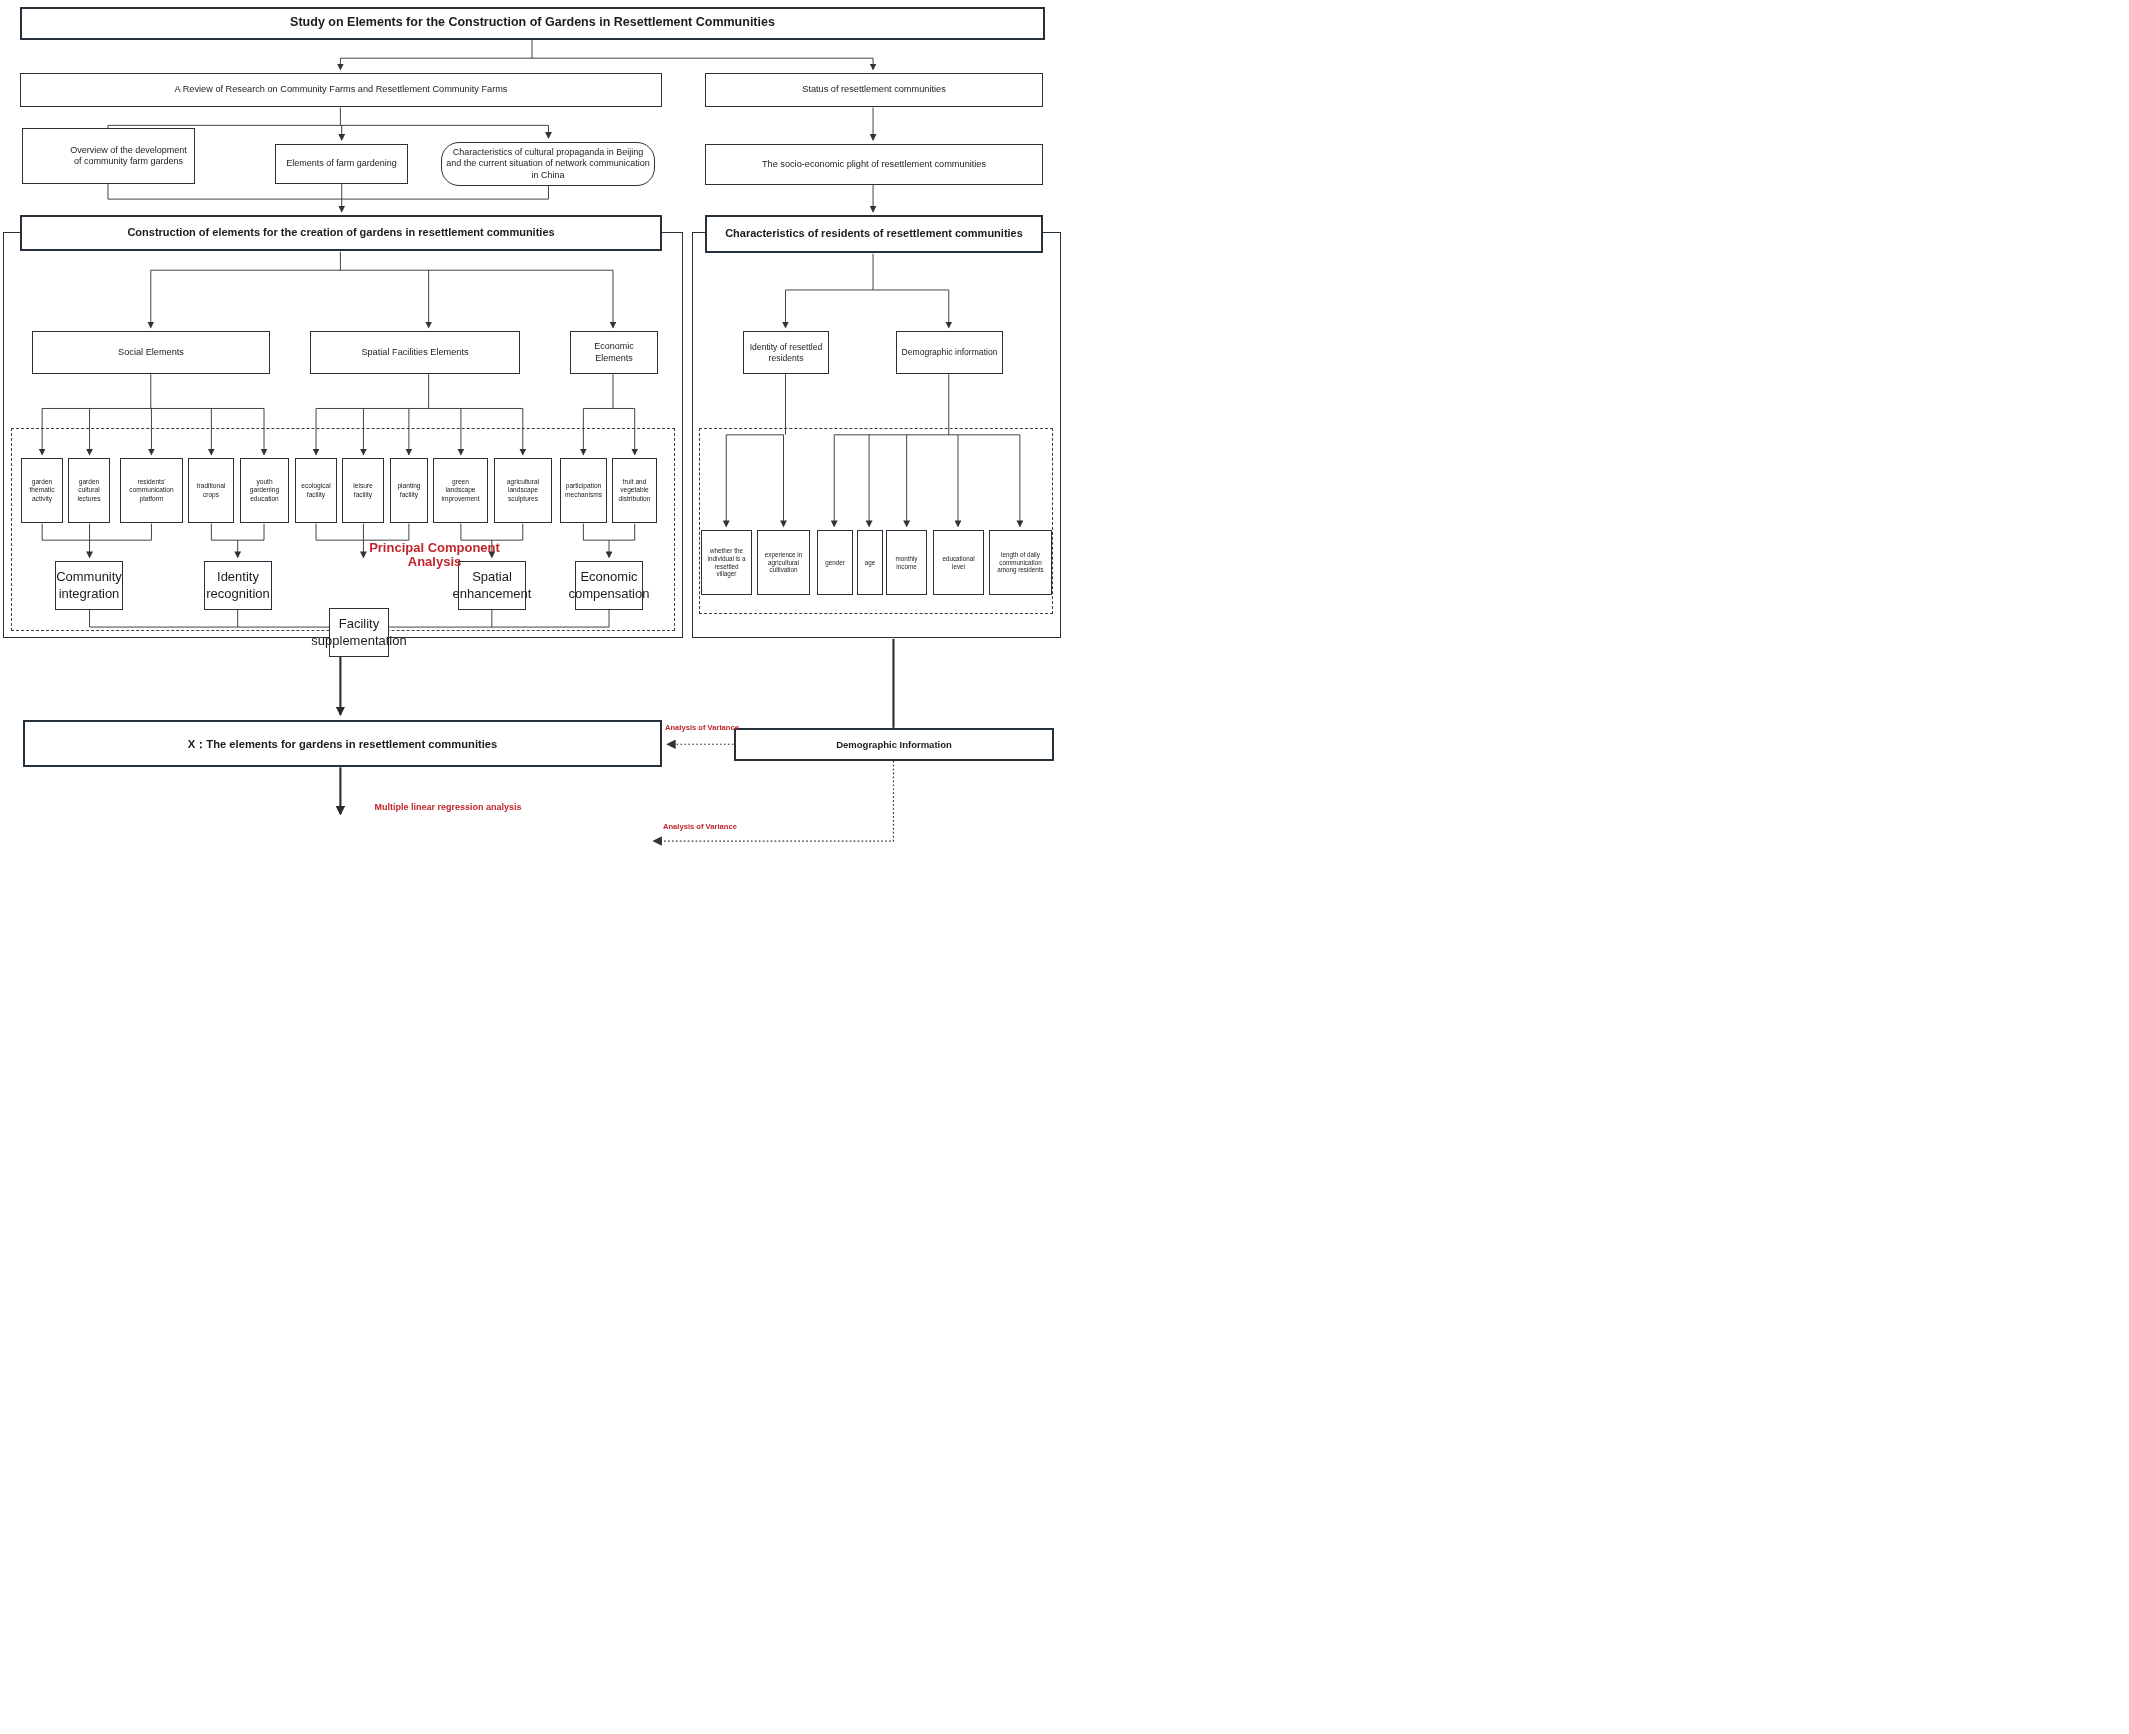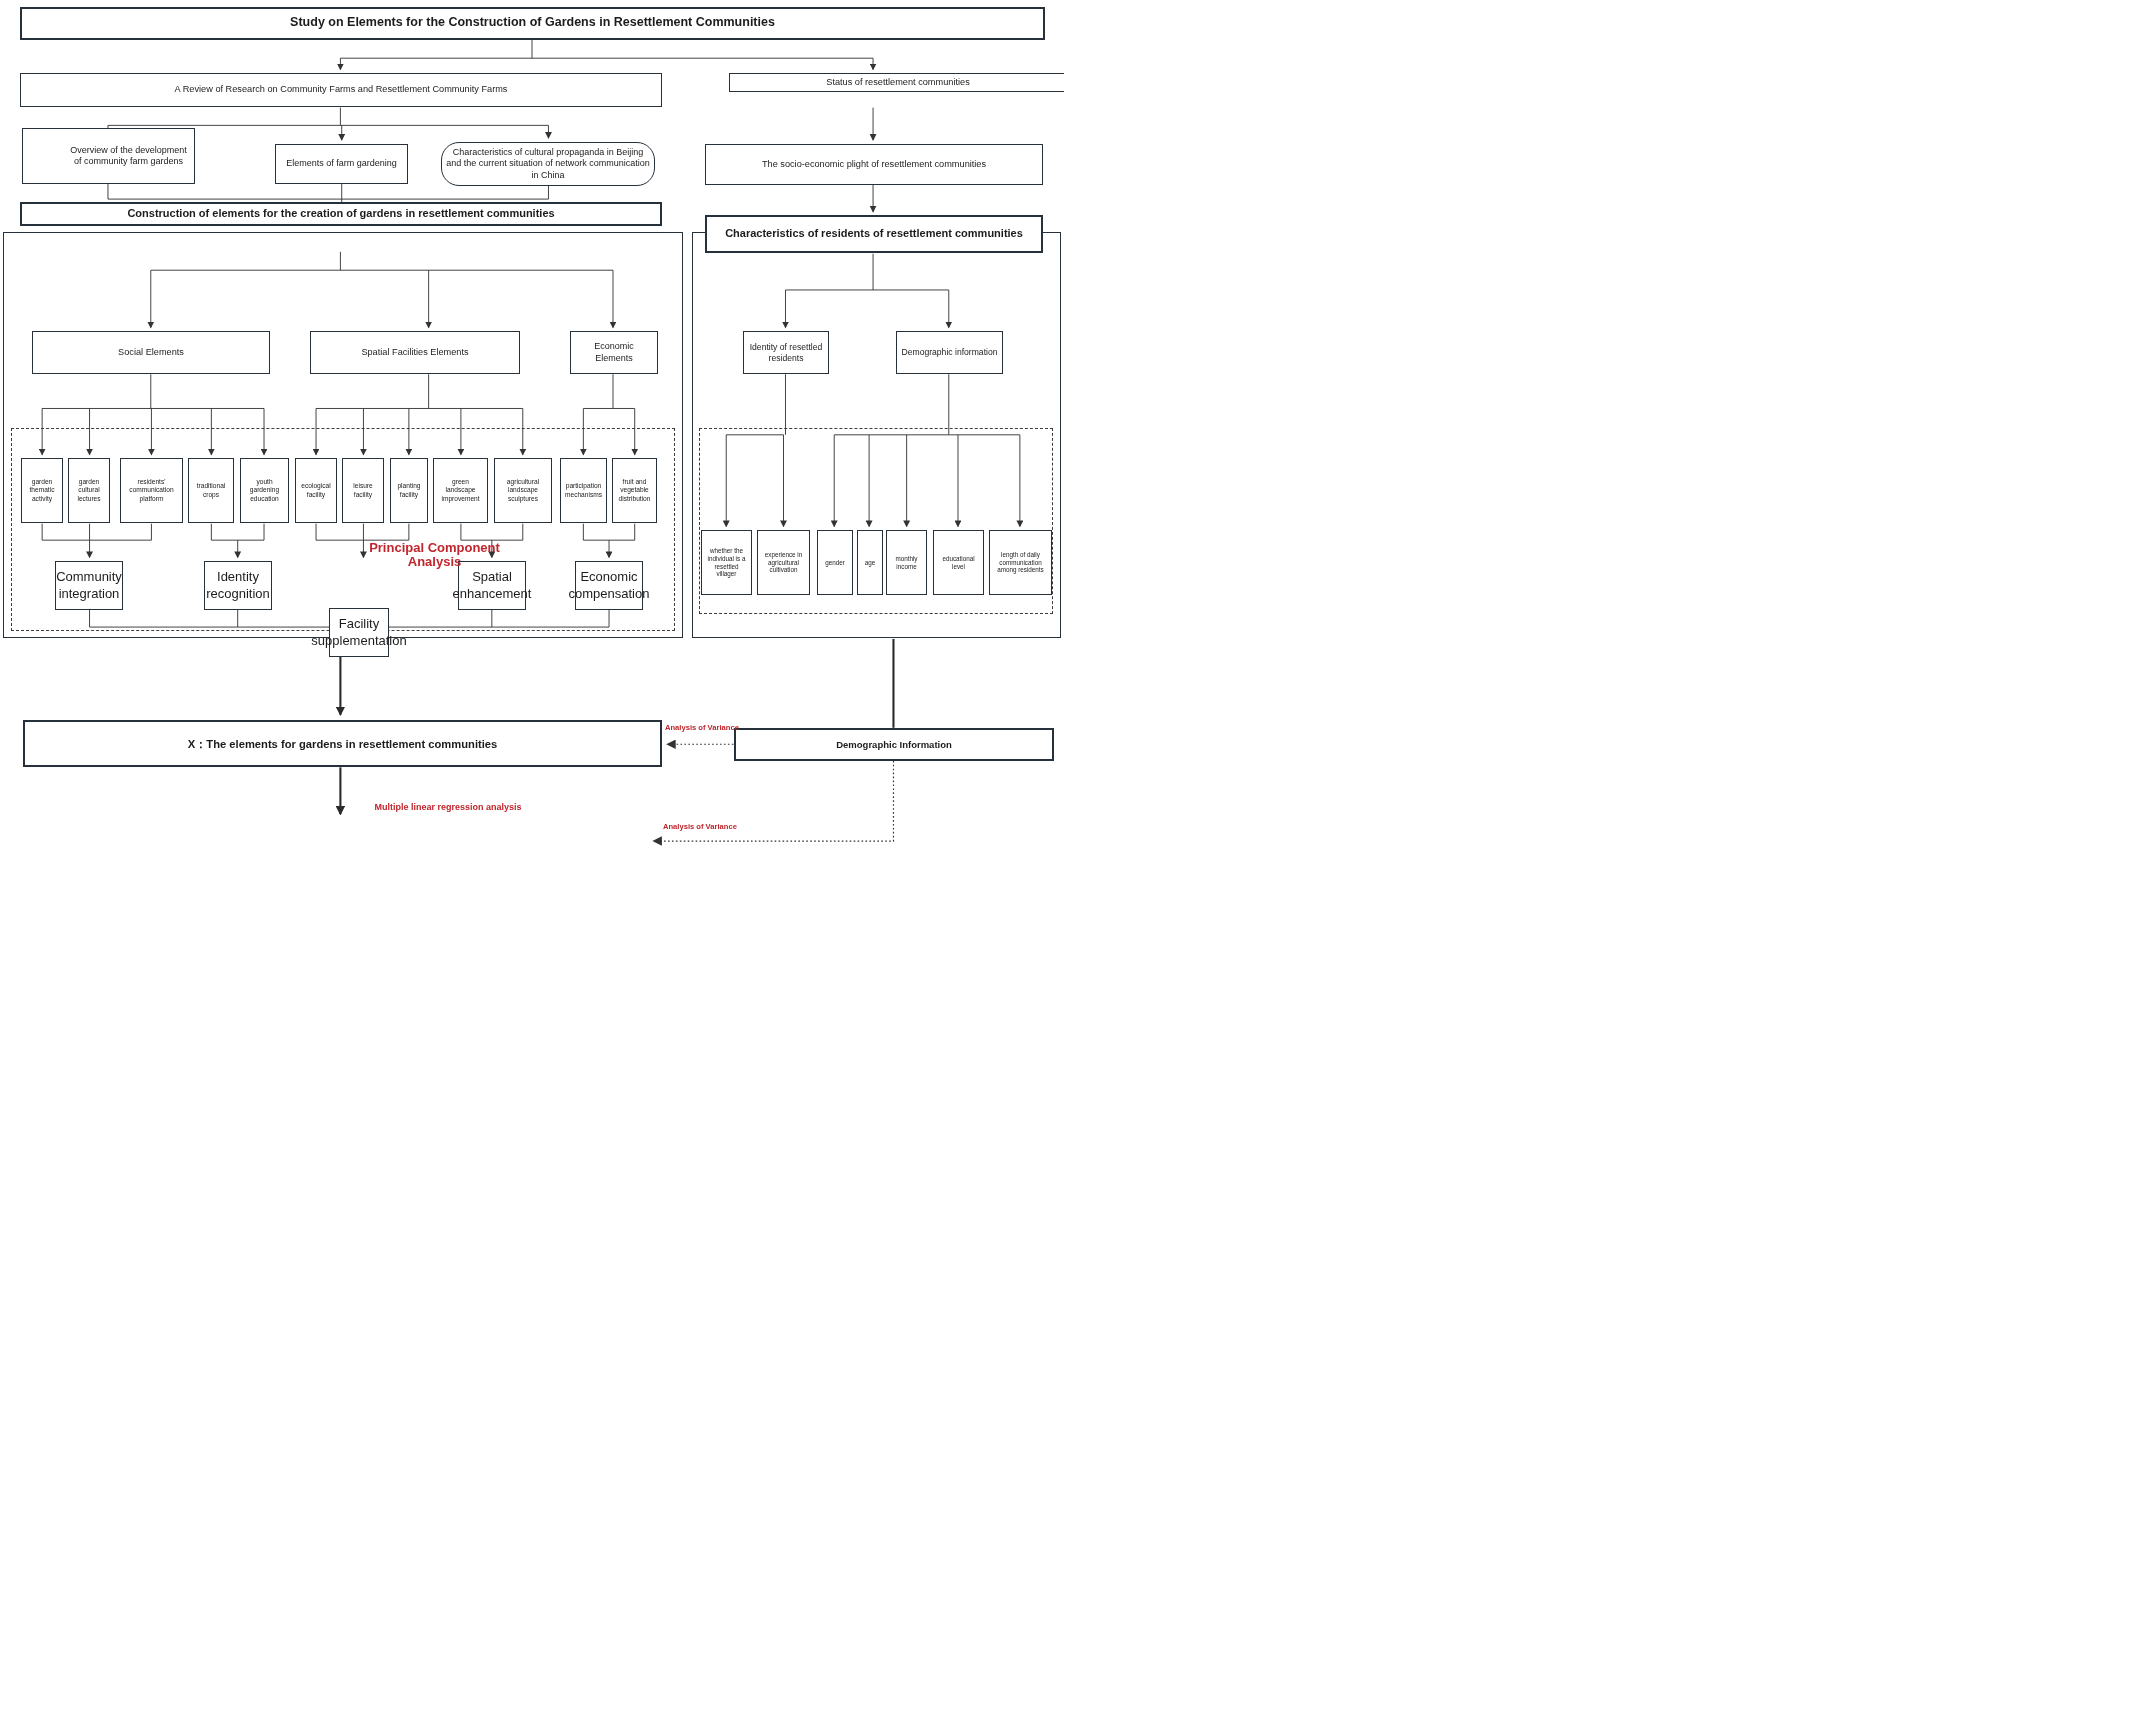--- a/index.html
+++ b/index.html
@@ -161,28 +161,28 @@
     <g stroke="#333" stroke-width="1.8" fill="none" stroke-dasharray="2.5,3.5">
 
       <path d="M1114,1130 H1014" marker-end="url(#ahd)"></path>
       <path d="M1357,1155 V1277 H993" marker-end="url(#ahd)"></path>
     </g>
   </svg>
 
   <div class="box thick bold f19" style="left:20px;top:6.6px;width:1025px;height:33px;">Study on Elements for the Construction of Gardens in Resettlement Communities</div>
 
   <div class="box f14" style="left:20px;top:73px;width:642px;height:34px;">A Review of Research on Community Farms and Resettlement Community Farms</div>
-  <div class="box f14" style="left:705px;top:73px;width:338px;height:19px;margin-left:24px;">Status of resettlement communities</div>
+  <div class="box f14" style="left:705px;top:73px;width:338px;height:34px;">Status of resettlement communities</div>
 
   <div class="box f135" style="left:22px;top:128px;width:173px;height:56px;padding-left:44px;">Overview of the development of community farm gardens</div>
   <div class="box f135" style="left:275px;top:144px;width:133px;height:40px;">Elements of farm gardening</div>
   <div class="box f135" style="left:441px;top:142px;width:214px;height:44px;border-radius:18px;">Characteristics of cultural propaganda in Beijing and the current situation of network communication in China</div>
   <div class="box f14" style="left:705px;top:144px;width:338px;height:41px;">The socio-economic plight of resettlement communities</div>
 
-  <div class="box thick bold f165" style="left:20px;top:202px;width:642px;height:24px;text-align:center;">Construction of elements for the creation of gardens in resettlement communities</div>
+  <div class="box thick bold f165" style="left:20px;top:215px;width:642px;height:36px;text-align:center;">Construction of elements for the creation of gardens in resettlement communities</div>
   <div class="box thick bold f165" style="left:705px;top:215px;width:338px;height:38px;">Characteristics of residents of resettlement communities</div>
 
   <div class="box f14" style="left:32px;top:331px;width:238px;height:43px;">Social Elements</div>
   <div class="box f14" style="left:310px;top:331px;width:210px;height:43px;">Spatial Facilities Elements</div>
   <div class="box f135" style="left:570px;top:331px;width:88px;height:43px;">Economic Elements</div>
 
   <div class="box f13" style="left:743px;top:331px;width:86px;height:43px;">Identity of resettled residents</div>
   <div class="box f13" style="left:896px;top:331px;width:107px;height:43px;">Demographic information</div>
 
   <div class="box f10" style="left:21px;top:458px;width:42px;height:65px;">garden thematic activity</div>

